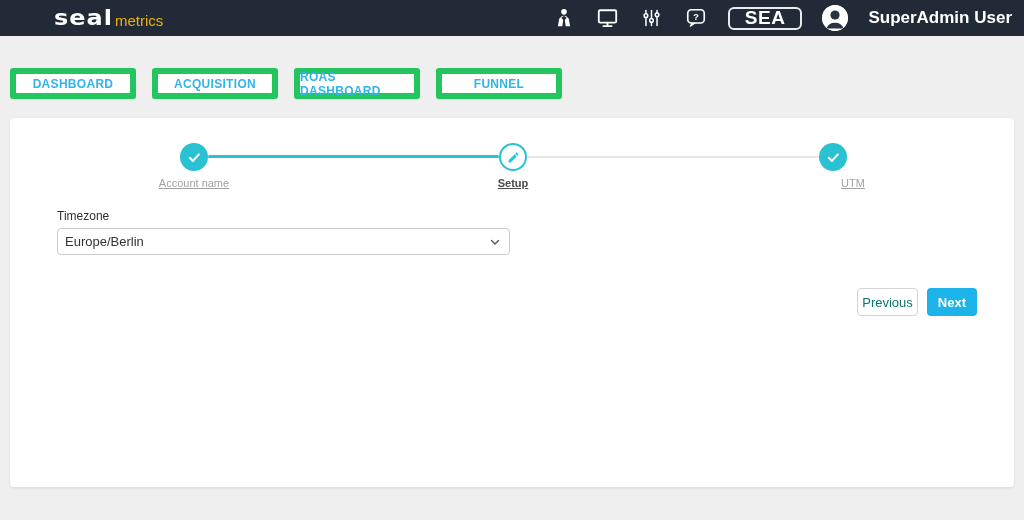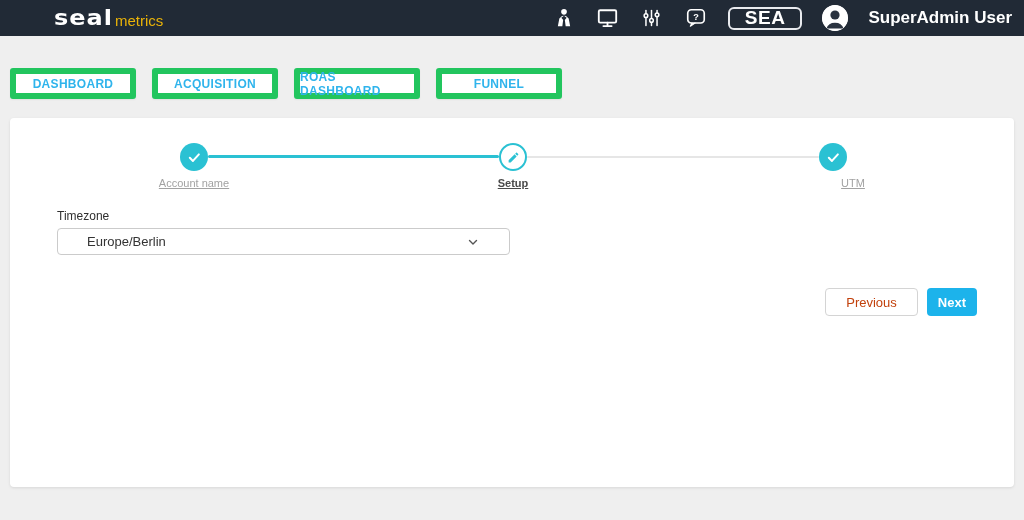--- a/index.html
+++ b/index.html
@@ -75,27 +75,27 @@
   .label-2 { left: 503px; color: #4a4a4a; font-weight: 700; }
   .label-3 { left: 823px; color: #a2a2a2; margin-left: 20px; }
 
   
   .form-area { position: absolute; top: 91px; left: 47px; }
   .field-label { font-size: 12px; color: #2f2f2f; margin-bottom: 5px; }
   .select-box {
     width: 453px; height: 27px; background: #ffffff;
     border: 1px solid #cbcbcb; border-radius: 4px;
     display: flex; align-items: center; justify-content: space-between;
-    padding: 0 29px; font-size: 13px; color: #333333; cursor: pointer;
+    padding: 0 7px; font-size: 13px; color: #333333; cursor: pointer;
   }
 
   
   .actions-row { position: absolute; top: 170px; right: 37px; display: flex; gap: 9px; }
   .btn { height: 28px; border-radius: 4px; font-size: 13px; display: flex; align-items: center; cursor: pointer; font-family: inherit; }
-  .btn-previous { background: #ffffff; border: 1px solid #d4d4d4; color: #c2410c; padding: 0 20px; }
+  .btn-previous { background: #ffffff; border: 1px solid #d4d4d4; color: #0f766e; padding: 0 4px; }
   .btn-next { background: #1cb3eb; border: none; color: #ffffff; font-weight: 600; padding: 14px 11px; }
 </style>
 </head>
 <body>
 
 <header class="navbar">
   <div class="logo">
     <span class="logo-primary">seal</span>
     <span class="logo-secondary">metrics</span>
   </div>

